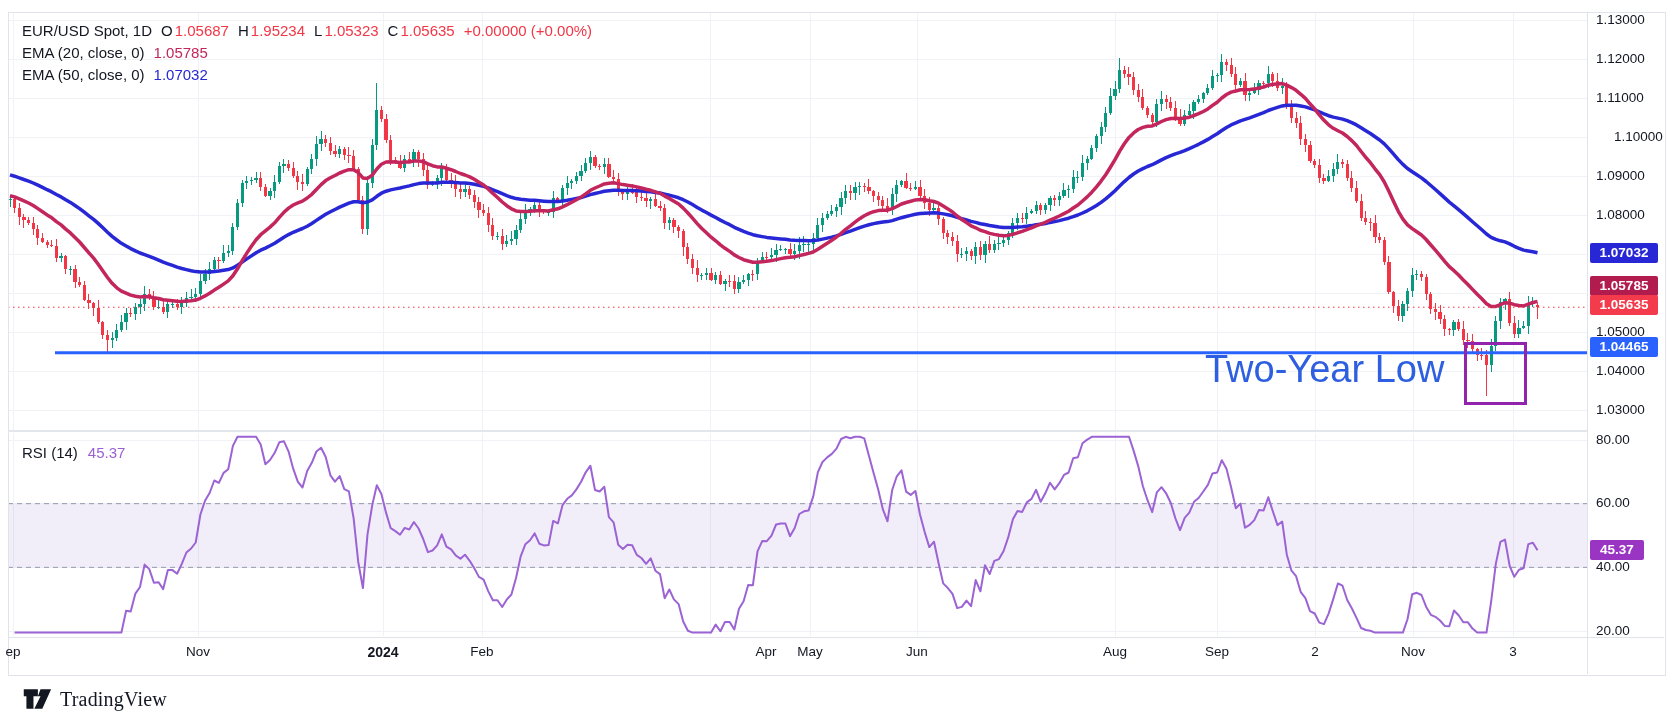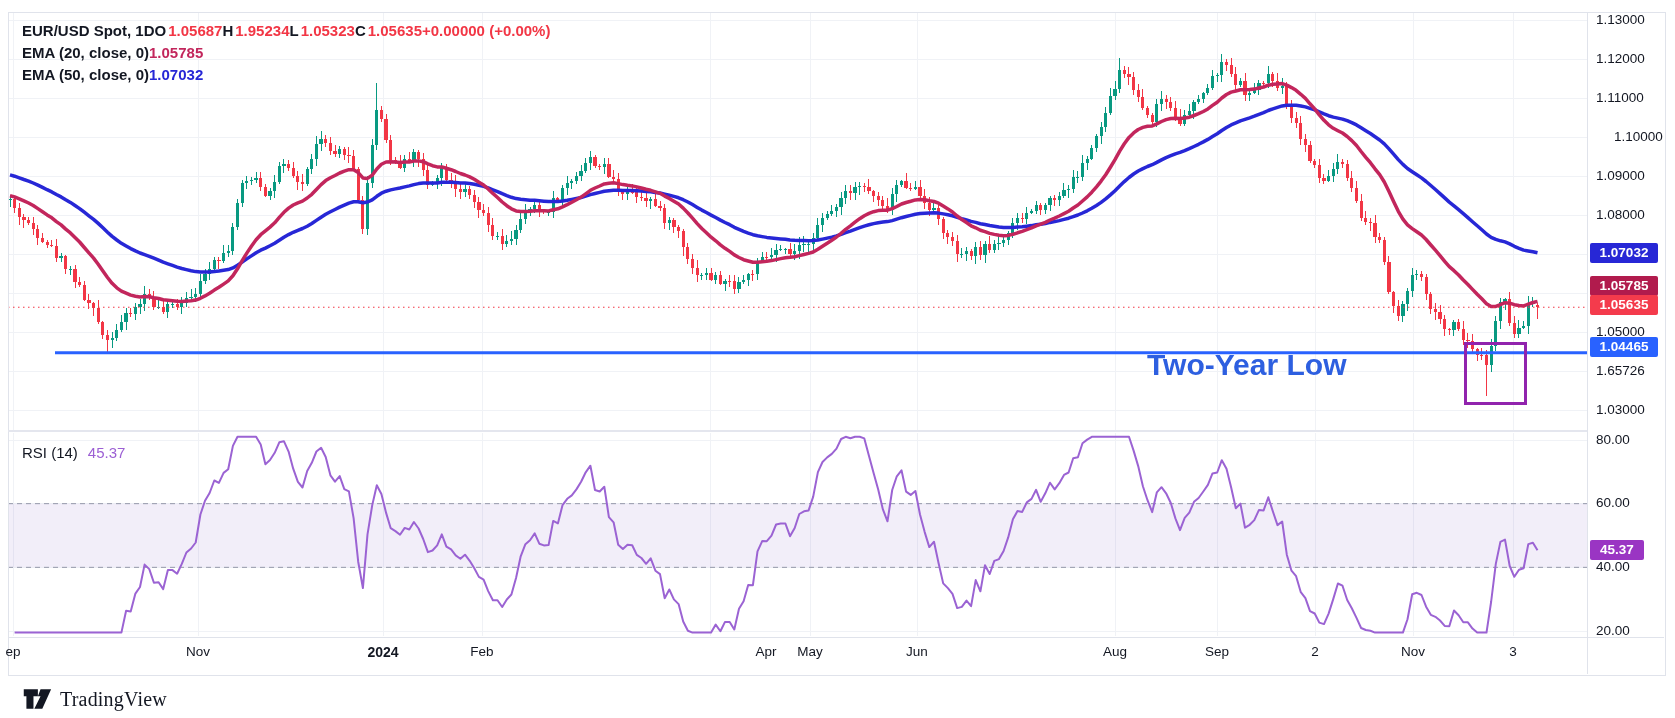--- a/index.html
+++ b/index.html
@@ -2,34 +2,34 @@
 <html><head>
 <meta charset="utf-8">
 <style>
   html,body{margin:0;padding:0;width:1675px;height:718px;background:#fff;overflow:hidden;
     font-family:"Liberation Sans", sans-serif;}
   .abs{position:absolute;}
   #page{position:relative;width:1675px;height:718px;background:#fff;}
   #chart-svg{left:0;top:0;}
   .frame{border:1px solid #e0e3eb;}
   #legend{left:22px;top:20px;font-size:15px;color:#131722;line-height:22px;}
-  .leg-row{display:flex;white-space:nowrap;align-items:center;font-weight:bold;}
+  .leg-row{display:flex;gap:9px;white-space:nowrap;align-items:center;}
   .leg-seg{display:flex;gap:2px;}
   .val-red{color:#f23645;}
   .val-ema20{color:#c2265c;}
   .val-ema50{color:#2727d6;}
   .val-rsi{color:#9c5fd4;}
   #rsi-legend{left:22px;top:444px;font-size:15px;color:#131722;display:flex;gap:10px;}
   .tick{position:absolute;left:1596px;font-size:13.5px;color:#131722;height:16px;line-height:16px;}
   .badge{position:absolute;left:1590px;width:68px;height:20px;border-radius:2px;color:#fff;
     font-size:13.5px;font-weight:bold;text-align:center;line-height:20px;}
   .tlabel{position:absolute;top:644px;transform:translateX(-50%);font-size:13.5px;color:#131722;
     white-space:nowrap;}
   .tlabel.bold{font-weight:bold;font-size:14px;}
-  #annotation{left:1147px;top:348px;font-size:30px;color:#2d5fe0;white-space:nowrap;font-weight:bold;}
+  #annotation{left:1205px;top:348px;font-size:38px;color:#2d5fe0;white-space:nowrap;}
   #range-box{left:1464px;top:342px;width:57px;height:57px;border:3px solid #9123ad;}
   #watermark{left:22px;top:686px;display:flex;align-items:center;gap:8px;color:#131722;font-family:Liberation Serif, serif;}
   #watermark .wm-text{font-size:20px;letter-spacing:0.2px;}
 </style>
 </head>
 <body>
 
 <div id="page">
 
   <svg id="chart-svg" class="abs" width="1675" height="718" viewBox="0 0 1675 718">
@@ -809,21 +809,21 @@
     <span class="wm-text">TradingView</span>
   </div>
 
 <div class="tick" style="top: 12px;">1.13000</div>
     <div class="tick" style="top: 51px;">1.12000</div>
     <div class="tick" style="top: 90px;">1.11000</div>
     <div class="tick" style="top: 129px; margin-left: 18px;">1.10000</div>
     <div class="tick" style="top: 168px;">1.09000</div>
     <div class="tick" style="top: 207px;">1.08000</div>
     <div class="tick" style="top: 324px;">1.05000</div>
-    <div class="tick" style="top: 363px;">1.65726</div>
+    <div class="tick" style="top: 363px;">1.04000</div>
     <div class="tick" style="top: 402px;">1.03000</div>
     <div class="tick" style="top: 432px;">80.00</div>
     <div class="tick" style="top: 495px;">60.00</div>
     <div class="tick" style="top: 559px;">40.00</div>
     <div class="tick" style="top: 623px;">20.00</div>
     <div class="badge" style="top: 243px; background: rgb(39, 39, 214);">1.07032</div>
     <div class="badge" style="top: 276px; background: rgb(177, 27, 77);">1.05785</div>
     <div class="badge" style="top: 295px; background: rgb(244, 59, 76);">1.05635</div>
     <div class="badge" style="top: 337px; background: rgb(41, 98, 255);">1.04465</div>
     <div class="badge" style="top: 540px; background: rgb(154, 53, 195); width: 54px;">45.37</div>

